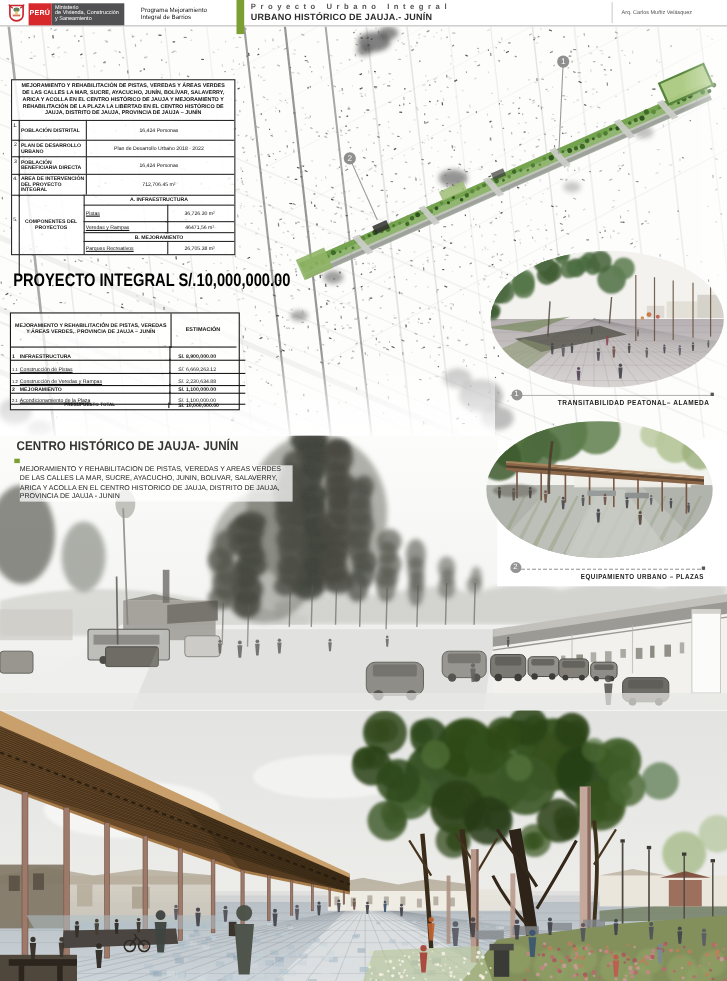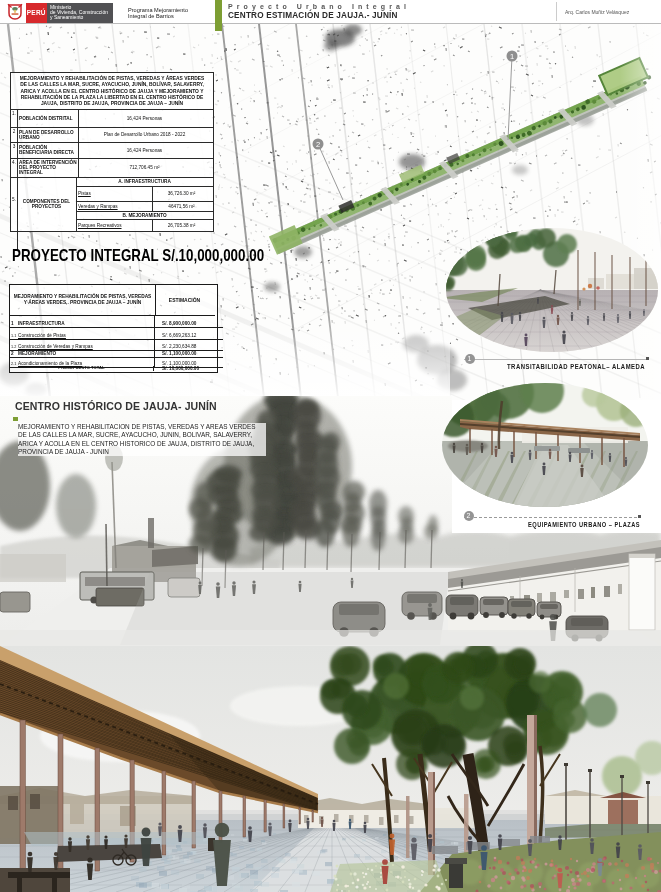--- a/index.html
+++ b/index.html
@@ -196,21 +196,21 @@
    <rect x="7.6" y="12.2" width="6.8" height="1.7" fill="#d05a32" opacity="0.85"></rect>
    <path d="M4 3.2 q2 2.6 3.6 3.2 M18 3.2 q-2 2.6 -3.6 3.2" stroke="#c8242a" stroke-width="1.2" fill="none"></path>
  </svg>
  <div class="abs" style="left:25.5px;top:2.5px;width:21.5px;height:20px;background:#d7292c"></div>
  <div class="abs" style="left:25.5px;top:8.5px;width:21.5px;text-align:center;color:#fff;font-weight:bold;font-size:6.5px;letter-spacing:0.2px">PERÚ</div>
  <div class="abs" style="left:47px;top:2.5px;width:66px;height:20px;background:#515154"></div>
  <div class="abs" style="left:50px;top:4.5px;color:#fff;font-size:5px;line-height:5.4px">Ministerio<br>de Vivienda, Construcción<br>y Saneamiento</div>
  <div class="abs" style="left:128px;top:6.5px;color:#1a1a1a;font-size:5.6px;line-height:6.2px">Programa Mejoramiento<br>Integral de Barrios</div>
  <div class="abs" style="left:215px;top:0;width:7px;height:31px;background:#7d9e33"></div>
  <div class="abs" style="left:228px;top:3px;color:#555;font-size:7px;letter-spacing:4.1px;font-weight:bold;white-space:nowrap">Proyecto Urbano Integral</div>
- <div class="abs" style="left:228px;top:11px;color:#2b2b2b;font-size:8.2px;font-weight:bold;letter-spacing:0.2px;white-space:nowrap">CENTRO ESTIMACIÓN DE JAUJA.- JUNÍN</div>
+ <div class="abs" style="left:228px;top:11px;color:#2b2b2b;font-size:8.2px;font-weight:bold;letter-spacing:0.2px;white-space:nowrap">URBANO HISTÓRICO DE JAUJA.- JUNÍN</div>
  <div class="abs" style="left:556px;top:2px;width:1px;height:19px;background:#ccc"></div>
  <div class="abs" style="left:565px;top:8.5px;color:#555;font-size:5px;white-space:nowrap">Arq. Carlos Muñiz Velásquez</div>
 </div>
 <div class="abs" style="left:10px;top:72px;width:202px;height:158px;background:rgba(255,255,255,0.86);border:1px solid #2a2a2a;font-size:4.7px;color:#111">
     <div class="abs" style="left:0;top:0;width:202px;height:36px;border-bottom:1px solid #2a2a2a">
       <div style="padding:3px 6px;text-align:center;font-weight:bold;font-size:4.9px;line-height:6.3px">MEJORAMIENTO Y REHABILITACIÓN DE PISTAS, VEREDAS Y  ÁREAS VERDES DE LAS CALLES LA MAR, SUCRE, AYACUCHO, JUNÍN, BOLÍVAR, SALAVERRY, ARICA Y ACOLLA EN EL CENTRO HISTÓRICO DE JAUJA Y MEJORAMIENTO Y REHABILITACIÓN DE LA PLAZA LA LIBERTAD EN EL CENTRO HISTÓRICO DE JAUJA, DISTRITO DE JAUJA, PROVINCIA DE JAUJA – JUNÍN</div>
     </div>
     <div class="abs" style="left:0;top:36px;width:202px;height:18px;border-bottom:1px solid #2a2a2a"></div>
     <div class="abs" style="left:0;top:36px;width:6px;height:18px;border-right:1px solid #2a2a2a;text-align:center;padding-top:2px">1.</div>
     <div class="abs" style="left:6px;top:36px;width:59px;height:18px;border-right:1px solid #2a2a2a;font-weight:bold;display:flex;align-items:center;padding-left:2px">POBLACIÓN DISTRITAL</div>

